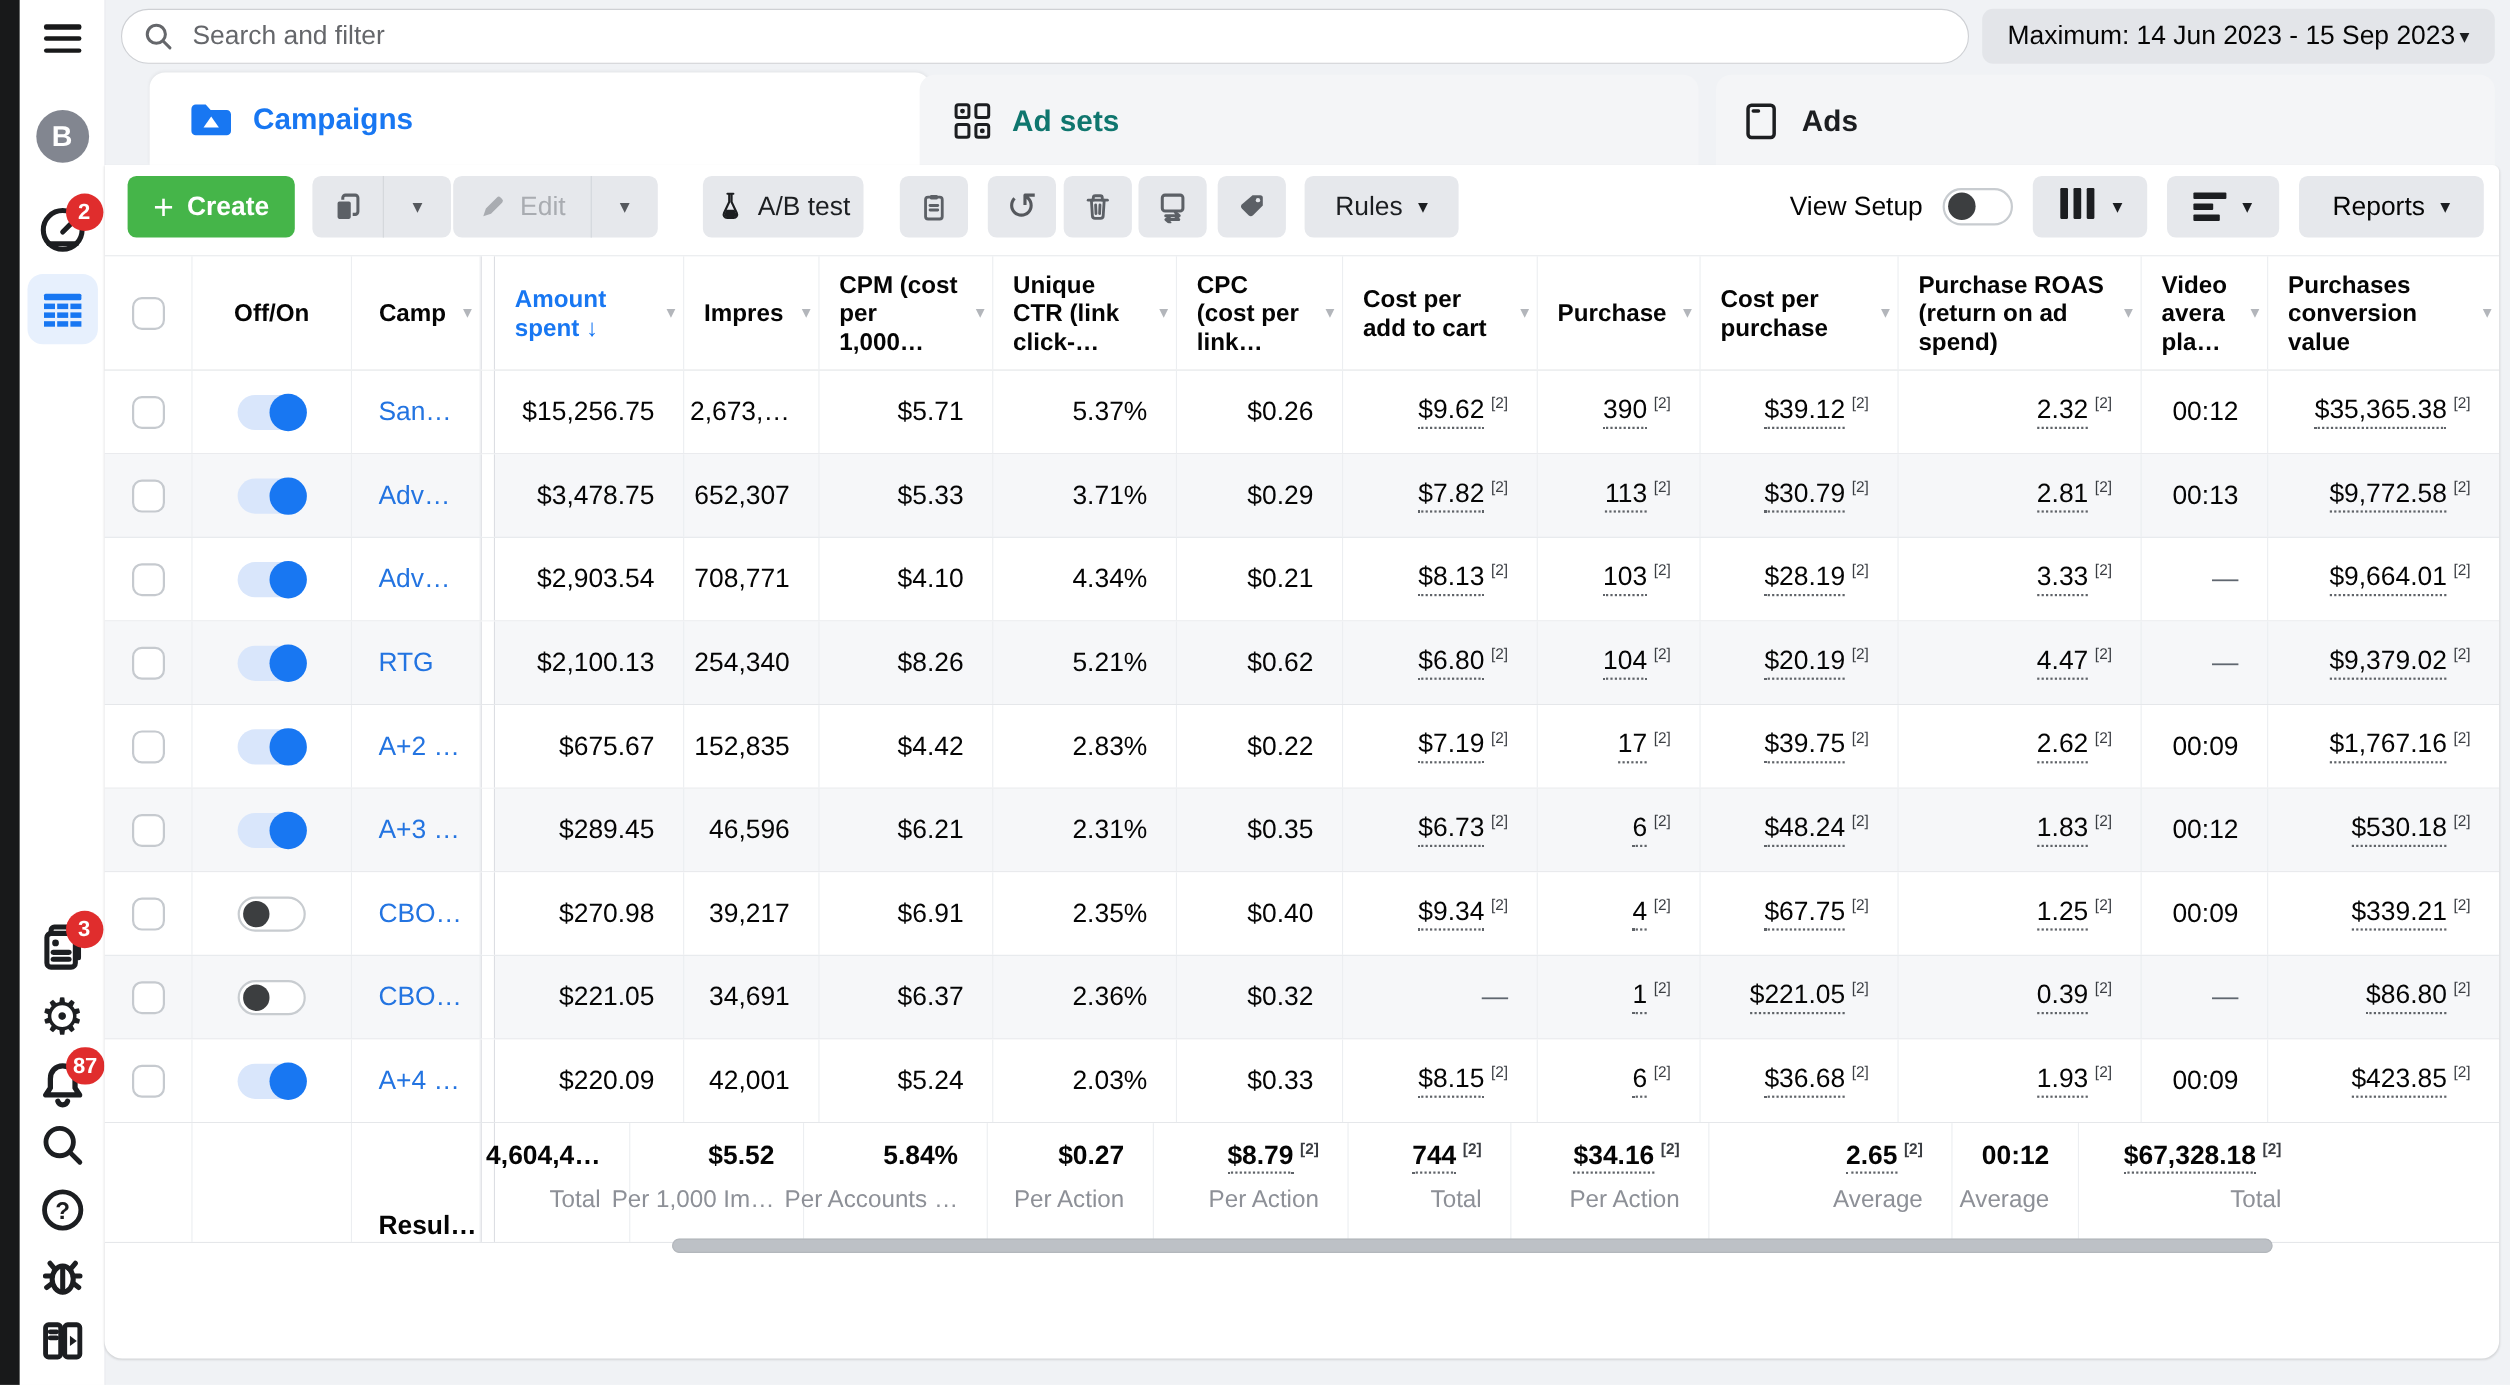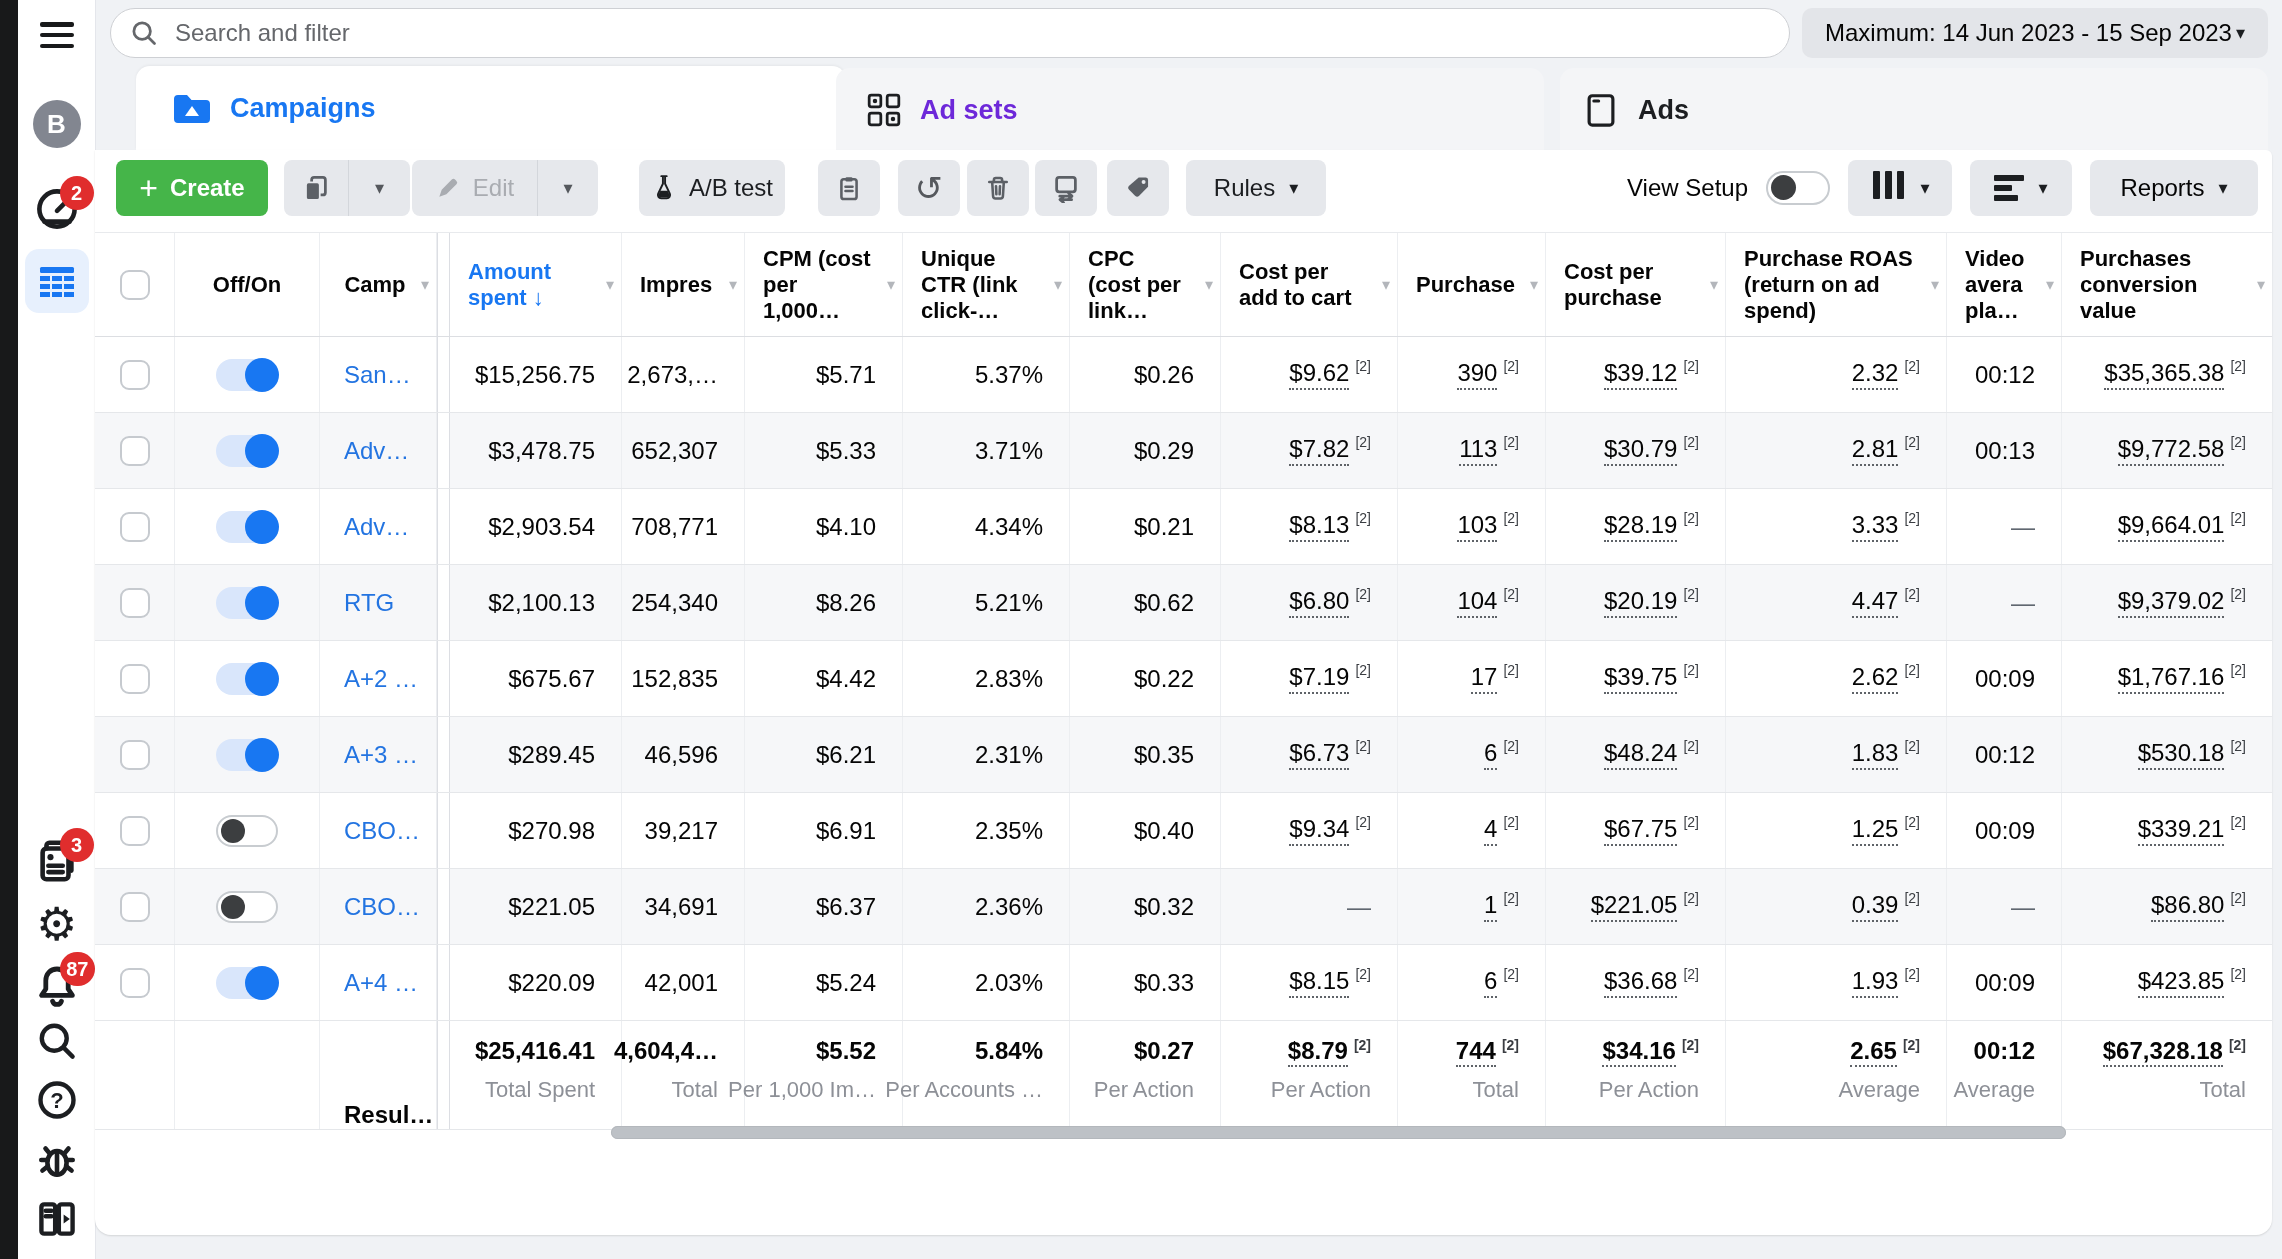--- a/index.html
+++ b/index.html
@@ -25,21 +25,21 @@
   .searchbar{position:absolute;left:110px;top:8px;width:1680px;height:50px;background:#fff;border:1px solid #ced0d4;border-radius:26px;
     display:flex;align-items:center;box-sizing:border-box;padding:0 18px;}
   .searchbar input{border:none;outline:none;flex:1;font-size:24px;color:#050505;background:transparent;margin-left:14px;font-family:inherit;}
   .searchbar input::placeholder{color:#65676b;}
   .datebtn{position:absolute;left:1802px;top:8px;width:466px;height:50px;background:#e3e5e9;border-radius:10px;
     display:flex;align-items:center;justify-content:center;font-size:24px;gap:4px;cursor:pointer;}
   .caret-glyph{font-size:18px;color:#1c1e21;}
   
   .tab{position:absolute;height:84px;border-radius:14px 14px 0 0;display:flex;align-items:center;font-size:27px;font-weight:bold;gap:18px;box-sizing:border-box;cursor:pointer;}
   .tab-campaigns{left:110px;top:66px;width:710px;background:#fff;color:#1877f2;padding-left:36px;box-shadow:0 -1px 3px rgba(0,0,0,.05);margin-left:26px;}
-  .tab-adsets{left:836px;top:68px;width:708px;background:#f4f5f7;color:#6d28d9;padding-left:30px;}
+  .tab-adsets{left:836px;top:68px;width:708px;background:#f4f5f7;color:#0f766e;padding-left:30px;}
   .tab-ads{left:1560px;top:68px;width:708px;background:#f4f5f7;color:#1c1e21;padding-left:22px;}
   
   .card{position:absolute;left:95px;top:150px;width:2177px;height:1085px;background:#fff;border-radius:0 6px 16px 16px;
     box-shadow:0 1px 2px rgba(0,0,0,.12);overflow:hidden;}
   
   .btn{position:absolute;top:10px;height:56px;border-radius:8px;background:#e6e8ec;display:flex;align-items:center;justify-content:center;
     font-size:24px;color:#1c1e21;cursor:pointer;box-sizing:border-box;}
   .btn.green{background:#45b549;color:#fff;font-weight:bold;gap:12px;}
   .btn .plus{font-size:32px;font-weight:normal;line-height:1;}
   .split{display:flex;padding:0;}
@@ -850,24 +850,20 @@
           <span class="fnote">[2]</span>
         </div>
       </div>
       <div class="tr results">
         <div class="td col-check"></div>
         <div class="td col-onoff"></div>
         <div class="td col-name">
           <span>Resul…</span>
         </div>
         <div class="td col-spacer"></div>
-        <div class="td col-amount num">
-          <div><span>$25,416.41</span></div>
-          <div class="sub">Total Spent</div>
-        </div>
         <div class="td col-impressions num">
           <div><span>4,604,4…</span></div>
           <div class="sub">Total</div>
         </div>
         <div class="td col-cpm num">
           <div><span>$5.52</span></div>
           <div class="sub">Per 1,000 Im…</div>
         </div>
         <div class="td col-uctr num">
           <div><span>5.84%</span></div>

